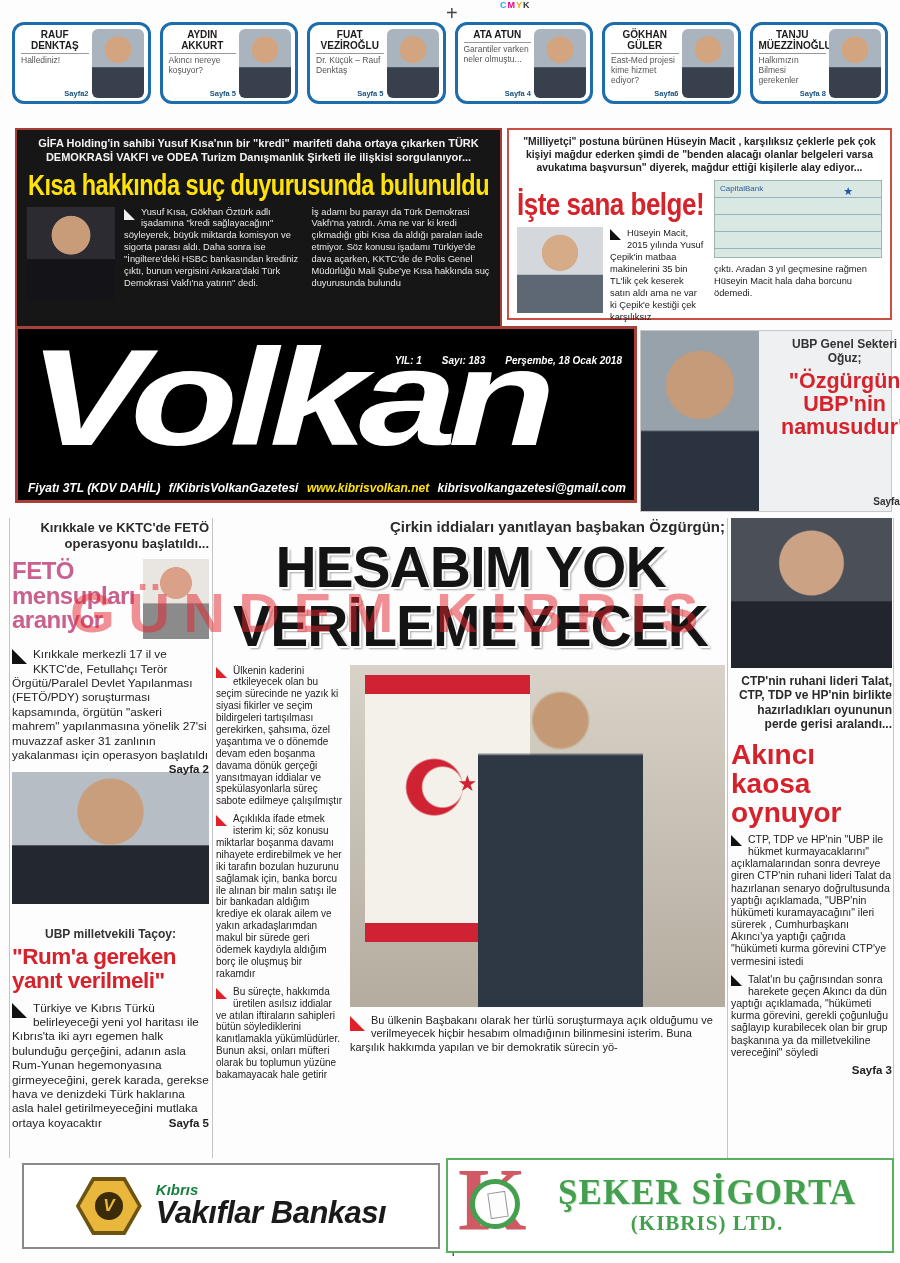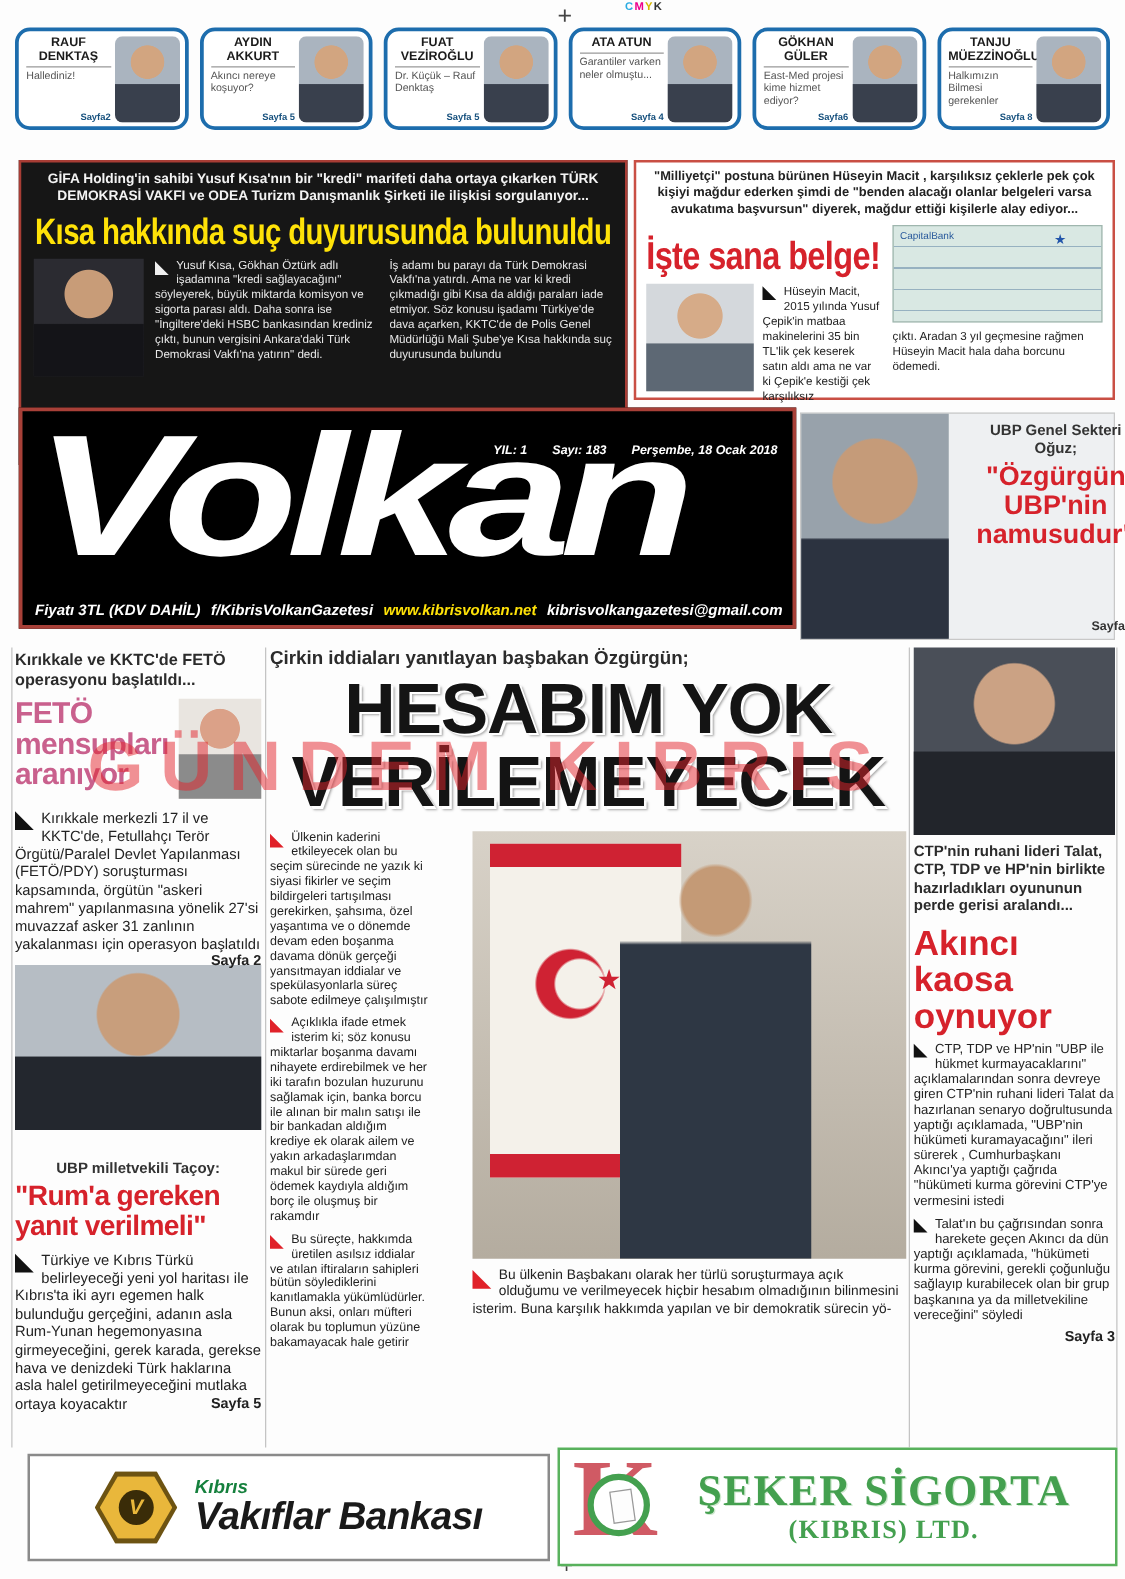--- a/index.html
+++ b/index.html
@@ -66,21 +66,21 @@
   .oguz-photo{width:118px;flex:none;}
   .oguz-text{flex:1;padding:6px 22px 4px;text-align:center;display:flex;flex-direction:column;}
   .oguz-cap{font-size:12px;font-weight:bold;color:#333;line-height:1.2;margin-bottom:4px;}
   .oguz-quote{color:#d6222b;font-weight:bold;font-size:21.5px;line-height:1.08;flex:1;}
   .oguz-page{font-size:10px;font-weight:bold;color:#333;text-align:right;}
 
   
   .vdiv{position:absolute;width:1px;background:#c4c4c4;top:518px;height:640px;}
 
   
-  .kick{font-weight:bold;color:#2b2b2b;text-align:left;line-height:1.2;}
+  .kick{font-weight:bold;color:#2b2b2b;text-align:right;line-height:1.2;}
   .tri{float:left;width:0;height:0;border-bottom:15px solid #111;border-right:15px solid rgba(0,0,0,0);margin:2px 6px 2px 0;}
   .tri.red{border-bottom-color:#e02129;}
   .tri.white{border-bottom-color:#f0f0f0;}
   .tri.sm{border-bottom-width:11px;border-right-width:11px;}
   .pageref{text-align:right;font-weight:bold;font-size:11.5px;color:#222;}
   .para{margin:0 0 6px;}
 
   
   .leftcol{position:absolute;left:12px;top:520px;width:197px;}
   .feto-kicker{font-size:13px;}
@@ -91,21 +91,21 @@
   .tacoy-photo{width:197px;height:132px;margin-top:10px;}
   .tacoy-cap{font-size:12px;font-weight:bold;text-align:center;color:#333;margin-top:23px;}
   .tacoy-headline{color:#d6222b;font-weight:bold;font-size:22.5px;line-height:1.05;margin-top:4px;letter-spacing:-0.5px;}
 
   
   .maincol{position:absolute;left:216px;top:518px;width:509px;}
   .main-kicker{font-size:15px;}
   .main-headline{font-size:57px;font-weight:bold;color:#141414;text-align:center;line-height:0.97;letter-spacing:-1px;margin-top:4px;
     text-shadow:2px 2px 0 #fff,-1px -1px 0 #fff,3px 3px 2px rgba(0,0,0,.35);}
   .watermark{position:absolute;left:70px;top:580px;font-size:56px;font-weight:bold;color:rgba(227,36,43,0.5);white-space:nowrap;letter-spacing:13px;z-index:6;transform:scaleX(1.03);transform-origin:left top;}
-  .main-body{display:flex;margin-top:10px;gap:28px;}
+  .main-body{display:flex;margin-top:10px;}
   .main-c1{width:134px;flex:none;font-size:10px;line-height:1.19;color:#222;padding-right:7px;box-sizing:border-box;}
   .main-rt{flex:1;display:flex;flex-direction:column;}
   .ozg-photo{height:342px;position:relative;background:linear-gradient(#d8d2c8,#b4ac9f);overflow:hidden;}
   .flag{position:absolute;left:4%;top:3%;width:44%;height:78%;background:
     linear-gradient(#cf2233 0 7%,rgba(0,0,0,0) 7% 93%,#cf2233 93%),
     radial-gradient(circle at 47% 42%,#f4f1ea 0 11%,rgba(0,0,0,0) 12%),
     radial-gradient(circle at 42% 42%,#cf2233 0 15%,rgba(0,0,0,0) 16%),
     #f4f1ea;}
   .flag-star{position:absolute;left:56%;top:36%;color:#cf2233;font-size:22px;}
   .speaker{position:absolute;left:34%;top:6%;width:44%;height:94%;background:

